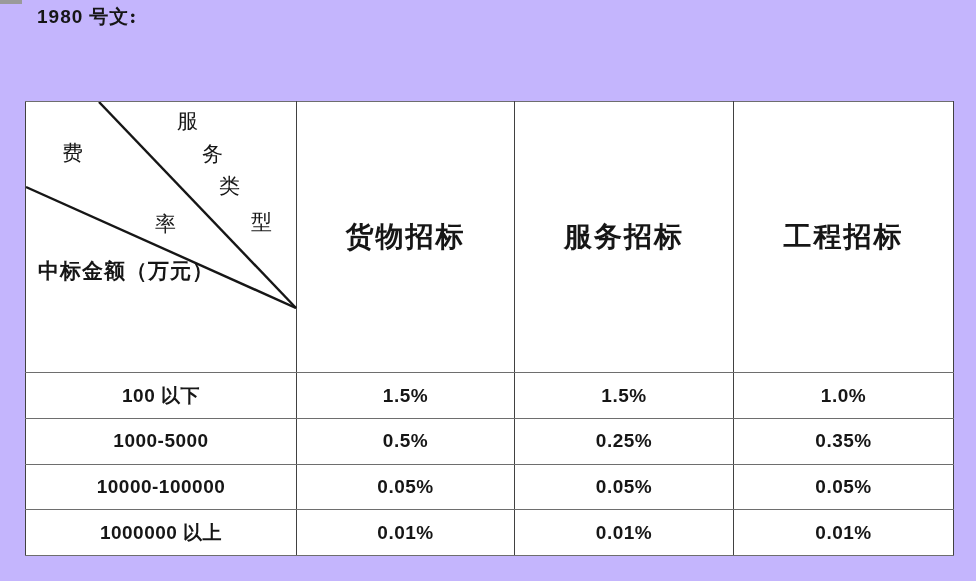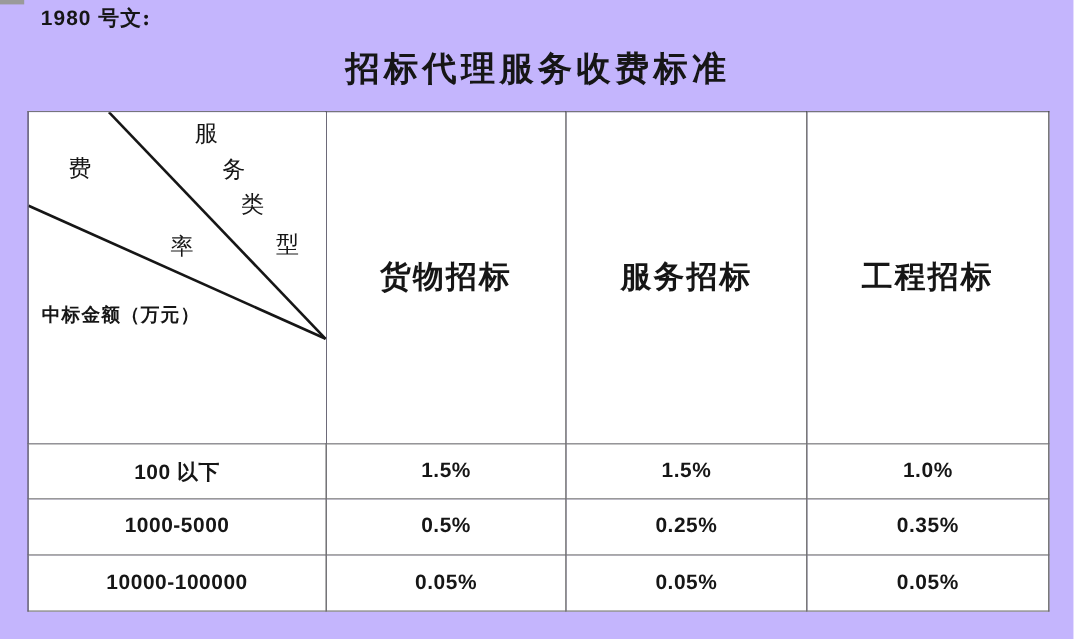--- a/index.html
+++ b/index.html
@@ -76,23 +76,23 @@
   .corner svg { position: absolute; left: 0; top: 0; }
   .corner .cn {
     position: absolute;
     font-family: "DejaVu Serif", "Liberation Serif", serif;
     font-size: 21px;
     line-height: 1;
     font-weight: normal;
   }
   .corner .amount {
     position: absolute;
-    left: 12px; top: 173px;
+    left: 12px; top: 155px;
     font-family: Liberation Serif, serif;
-    font-size: 17px;
+    font-size: 21px;
     font-weight: bold;
     letter-spacing: 1px;
     white-space: nowrap;
   }
   
   .c-fu1  { left: 151px; top: 9px;   }
   .c-wu   { left: 176px; top: 42px;  }
   .c-lei  { left: 193px; top: 74px;  }
   .c-xing { left: 225px; top: 110px; }
   
@@ -102,21 +102,20 @@
 </head>
 <body>
 
 <div class="doc">
   <div class="scan-artifact"></div>
 
   <div class="doc-header">
     <span class="num">1980</span><span class="lbl">号文:</span>
   </div>
 
-  <div class="page-title">招标代理服务收费标准</div>
 
   <div class="fee-table-wrap">
     <table class="fee-table">
       <colgroup>
         <col style="width:271px">
           <col style="width:218px">
           <col style="width:219px">
           <col style="width:220px">
       </colgroup>
       <tbody>
@@ -149,16 +148,22 @@
         <td class="val">0.5%</td>
         <td class="val">0.25%</td>
         <td class="val">0.35%</td>
       </tr>
       <tr style="height:35px">
         <td class="row-label">10000-100000</td>
         <td class="val">0.05%</td>
         <td class="val">0.05%</td>
         <td class="val">0.05%</td>
       </tr>
+      <tr style="height:35px">
+        <td class="row-label">1000000 以上</td>
+        <td class="val">0.01%</td>
+        <td class="val">0.01%</td>
+        <td class="val">0.01%</td>
+      </tr>
     </tbody>
       </table>
   </div>
 </div>
 
 </body></html>

